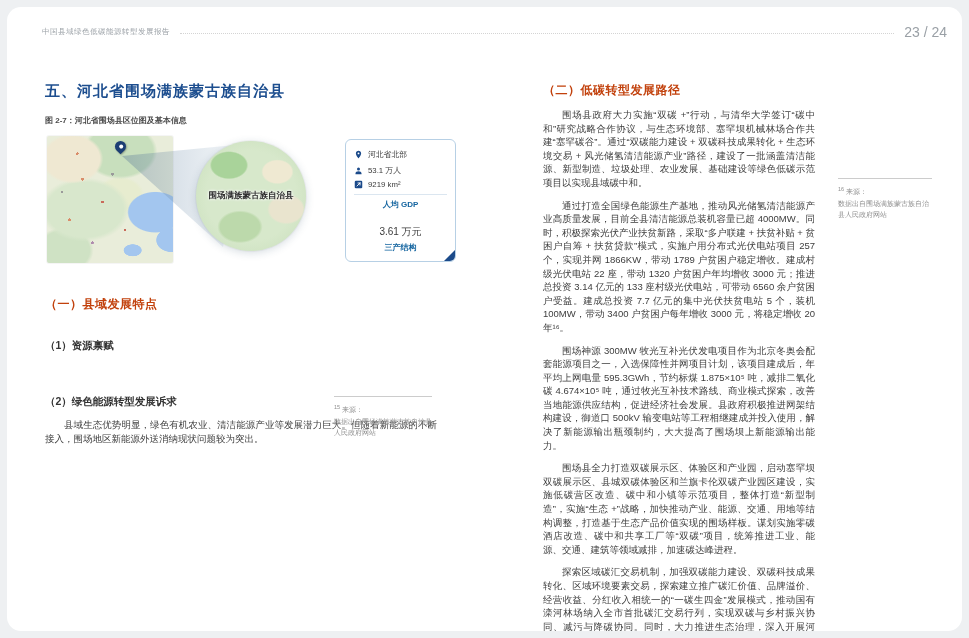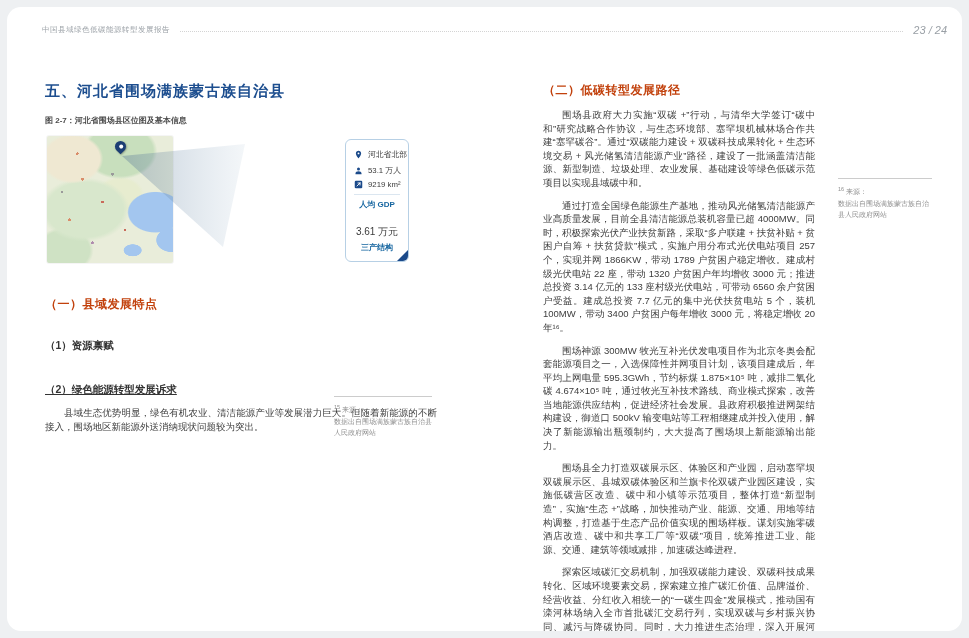--- a/index.html
+++ b/index.html
@@ -13,34 +13,34 @@
     position:absolute;left:7px;top:7px;right:7px;bottom:7px;
     background:#ffffff;border-radius:14px;overflow:hidden;
   }
   
   .hdr{
     position:absolute;left:35px;top:17px;right:15px;
     display:flex;align-items:center;gap:10px;
   }
   .hdr-title{font-size:7.5px;color:#9aa0a6;letter-spacing:.5px;white-space:nowrap;}
   .hdr-dots{flex:1;border-top:1px dotted #d4d4d4;height:0;margin-top:2px;}
-  .hdr-page{font-size:11px;color:#9aa0a6;white-space:nowrap;font-style:italic;}
+  .hdr-page{font-size:14px;color:#9aa0a6;white-space:nowrap;}
   
   .col-left{position:absolute;left:38px;top:75px;width:392px;}
   .col-right{position:absolute;left:536px;top:75px;width:272px;}
   h1.doc-title{
     margin:0;font-size:15px;font-weight:bold;color:#1d4e8f;letter-spacing:1px;
   }
   .fig-caption{margin-top:14px;font-size:8px;font-weight:bold;color:#4a4a4a;}
   .sec-heading{font-size:12px;font-weight:bold;color:#c2410c;letter-spacing:.5px;}
   .sec1{margin-top:27px;}
   .sec2{margin-top:0;}
   .point-heading{font-size:10.5px;font-weight:bold;color:#333;}
   .pt1{margin-top:26px;}
-  .pt2{margin-top:30px;text-decoration:underline;}
+  .pt2{margin-top:42px;}
   p.body{
     margin:9px 0 0 0;font-size:9.5px;line-height:13.6px;color:#3d3d3d;
     text-align:justify;text-indent:2em;
   }
   
   .fig{position:relative;height:134px;margin-top:9px;}
   .map-square{
     position:absolute;left:2px;top:1px;width:126px;height:127px;border-radius:2px;
     background-color:#e9edda;
     background-image:
@@ -83,21 +83,21 @@
       radial-gradient(circle at 50% 50%, #d7e8cb 0 58%, #c6ddb8 100%);
     box-shadow:0 2px 8px rgba(40,70,100,.18), 0 0 0 1px rgba(0,0,0,.03);
   }
   .map-circle-label{
     position:absolute;left:50%;top:50%;transform:translate(-50%,-50%);
     font-size:8.5px;font-weight:bold;color:#2f2f2f;white-space:nowrap;
     text-shadow:0 0 3px #fff,0 0 3px #fff;
   }
   
   .info-card{
-    position:absolute;left:300px;top:4px;width:64px;height:123px;
+    position:absolute;left:300px;top:4px;width:111px;height:123px;
     box-sizing:border-box;border:1px solid #b7d0e5;border-radius:6px;
     background:#fff;padding:9px 8px 6px 8px;overflow:hidden;
   }
   .info-card::after{
     content:"";position:absolute;right:0;bottom:0;width:0;height:0;
     border-left:11px solid transparent;border-bottom:11px solid #1b4a8a;
   }
   .info-row{display:flex;align-items:center;gap:5px;margin-bottom:4.5px;}
   .info-row .icn{width:9px;height:9px;flex:0 0 9px;display:block;}
   .info-row .val{font-size:7.8px;color:#3b3b3b;white-space:nowrap;}
@@ -134,20 +134,23 @@
       <svg class="cone" viewBox="0 0 392 134">
         <defs>
           <linearGradient id="coneGrad" x1="0" y1="0" x2="1" y2="0">
             <stop offset="0" stop-color="#5a7896" stop-opacity="0.38"></stop>
             <stop offset="1" stop-color="#8caac3" stop-opacity="0.10"></stop>
           </linearGradient>
         </defs>
         <polygon points="77,21 200,9 178,112" fill="url(#coneGrad)"></polygon>
       </svg>
       <div class="pin"></div>
+      <div class="map-circle">
+        <span class="map-circle-label">围场满族蒙古族自治县</span>
+      </div>
 
       <div class="info-card">
         <div class="info-row">
           <svg class="icn" viewBox="0 0 24 24">
               <path fill="#1b4a8a" d="M12 2C8.1 2 5 5.1 5 9c0 5.2 7 13 7 13s7-7.8 7-13c0-3.9-3.1-7-7-7zm0 9.5A2.5 2.5 0 1 1 12 6.5a2.5 2.5 0 0 1 0 5z"></path>
             </svg>
           <span class="val">河北省北部</span>
         </div>
         <div class="info-row">
           <svg class="icn" viewBox="0 0 24 24">

